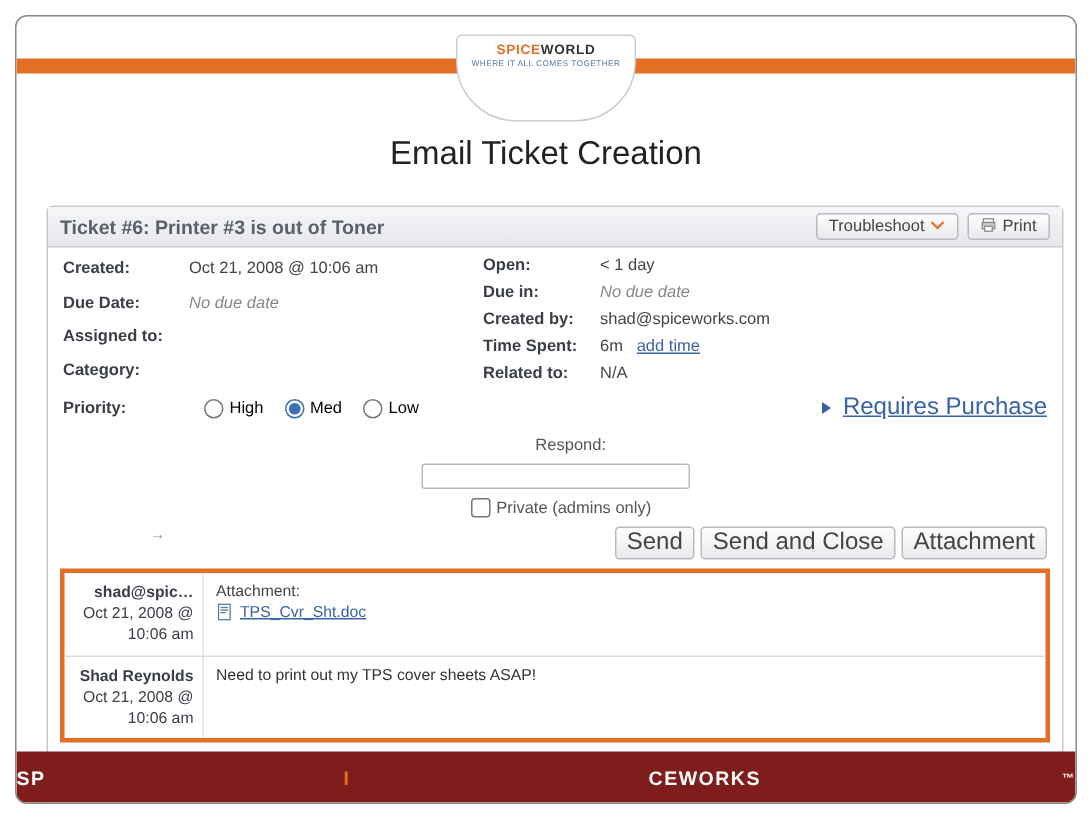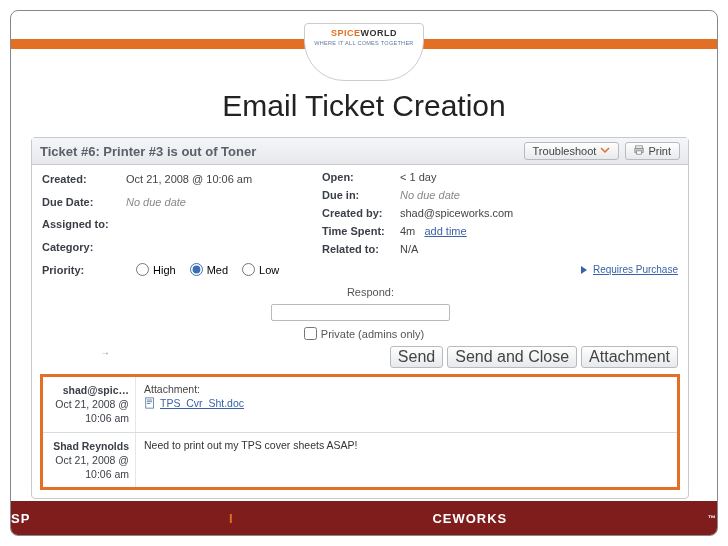--- a/index.html
+++ b/index.html
@@ -41,29 +41,29 @@
     font-weight: bold; letter-spacing: 0.5px;
     color: #333;
   }
   .logo-badge .sw-logo .orange { color: #e36f24; }
   .logo-badge .tagline { font-size: 5.5px; color:#5a7aa0; letter-spacing:0.3px; margin-top:2px; }
 
   .slide-title {
     position: absolute;
     top: 78px; left: 0; right: 0;
     text-align: center;
-    font-size: 30px;
+    font-size: 22px;
     font-weight: 400;
     color: #222;
     font-family: "Gill Sans", "Trebuchet MS", sans-serif;
   }
 
   .app-panel {
     position: absolute;
-    top: 126px; left: 20px; right: 28px;
+    top: 126px; left: 20px; right: 8px;
     border: 1px solid #c7c9cb;
     background: #fff;
     border-radius: 4px;
   }
 
   .ticket-header {
     display: flex; align-items: center;
     background: linear-gradient(#f5f6f8, #e6e8ec);
     border-bottom: 1px solid #c7c9cb;
     padding: 4px 8px;
@@ -100,21 +100,21 @@
     font-size: 11px;
     text-align: right;
     white-space: nowrap;
   }
   .sep { color:#666; margin:0 3px; }
 
   .prio-row { display:flex; gap:14px; align-items:center; padding:4px 10px 6px 10px; font-size:11px;}
   .prio-row .meta-label { width:80px; font-weight:bold; }
   .radio { display:inline-flex; align-items:center; gap:4px; }
   .radio input { accent-color: #3b6fb5; }
-  .requires { margin-left:auto; font-size:10px; }
+  .requires { margin-left:auto; font-size:16px; }
   .requires .tri { display:inline-block; width:0; height:0; border-left:4px solid transparent; border-right:4px solid transparent; border-bottom:6px solid #3a62a8; vertical-align:middle; transform:rotate(90deg); margin-right:2px;}
 
   .respond-row {
     display:flex; align-items:center; gap:6px;
     padding:4px 10px 6px 10px;
     font-size:11px;
     flex-direction:column;
   }
   .respond-label { width:68px; text-align:right; color:#555;}
   .respond-input {
@@ -209,21 +209,21 @@
       </div>
       <div class="meta-col right">
         <span class="meta-label">Open:</span>
         <span>&lt; 1 day</span>
         <span class="meta-label">Due in:</span>
         <span class="italic">No due date</span>
         <span class="meta-label">Created by:</span>
         <span>shad@spiceworks.com</span>
         <span class="meta-label">Time Spent:</span>
         <span>
-          <span>4m</span>
+          <span>6m</span>
           &nbsp;
           <span class="link">add time</span>
         </span>
         <span class="meta-label">Related to:</span>
         <span>N/A</span>
       </div>
     </div>
 
     <div class="prio-row">
       <span class="meta-label">Priority:</span>

